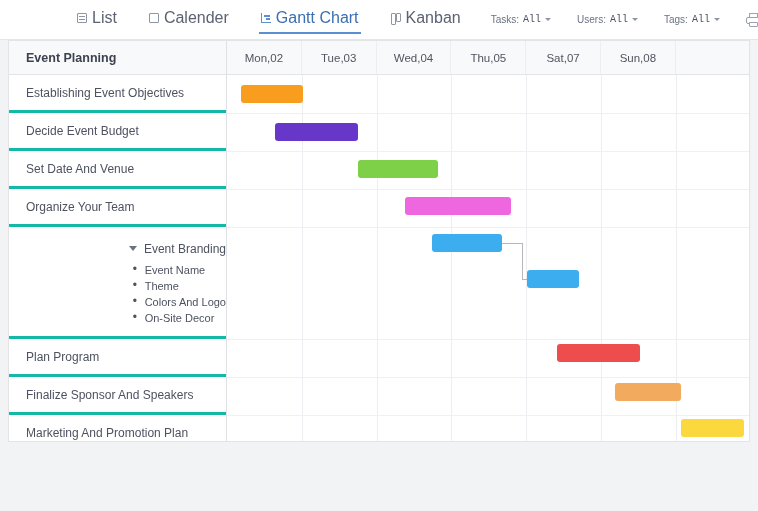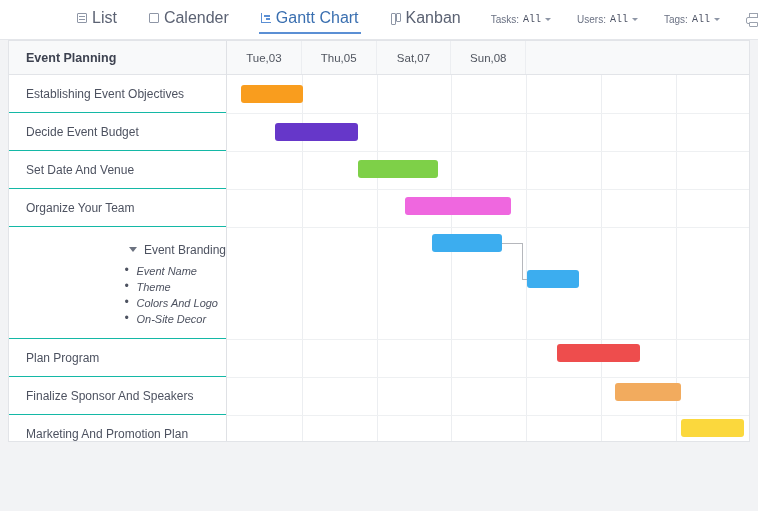--- a/index.html
+++ b/index.html
@@ -101,28 +101,28 @@
   }
   .task-panel { width: 218px; flex: 0 0 218px; border-right: 1px solid #dfe1e5; background: #fff; }
   .panel-head {
     height: 34px; display: flex; align-items: center; padding-left: 17px;
     font-size: 12.5px; font-weight: bold; color: #3d4250;
     background: #f8f9fa; border-bottom: 1px solid #e2e4e8;
   }
   .task-row {
     display: flex; align-items: center; padding-left: 17px;
     font-size: 12px; color: #4d5260;
-    border-bottom: 1px solid #14b8a6;
+    border-bottom: 3px solid #14b8a6;
     height: 38px;
   }
   .task-row.group { flex-direction: column; align-items: flex-end; justify-content: center; height: 112px; padding-top: 4px; }
   .group-title { display: flex; align-items: center; gap: 7px; font-size: 12px; color: #4d5260; }
   .tri { width: 0; height: 0; border-left: 4.5px solid transparent; border-right: 4.5px solid transparent;
          border-top: 5.5px solid #6c7280; cursor: pointer; }
-  .sublist { list-style: none; margin: 6px 8px 0 20px; font-style: italic; }
+  .sublist { list-style: none; margin: 6px 0 0 20px; }
   .sublist li { font-size: 11px; color: #4d5260; line-height: 16px; position: relative; padding-left: 12px; cursor: pointer; }
   .sublist li::before { content: "•"; position: absolute; left: 0; top: -1px; color: #4d5260; font-size: 12px; }
 
   .chart-panel { flex: 1; position: relative; overflow: hidden; }
   .day-head { display: flex; height: 34px; background: #f8f9fa; border-bottom: 1px solid #e2e4e8; }
   .day-cell {
     width: 74.8px; flex: 0 0 74.8px; display: flex; align-items: center; justify-content: center;
     font-size: 11.5px; color: #50555f; border-right: 1px solid #eceef1;
   }
   .grid-area { position: relative; height: 366px; }
@@ -241,21 +241,23 @@
       <div class="task-row">
         <span>Finalize Sponsor And Speakers</span>
       </div>
       <div class="task-row">
         <span>Marketing And Promotion Plan</span>
       </div>
     </div>
 
     <div class="chart-panel">
       <div class="day-head">
+        <div class="day-cell">Mon,02</div>
         <div class="day-cell">Tue,03</div>
+        <div class="day-cell">Wed,04</div>
         <div class="day-cell">Thu,05</div>
         <div class="day-cell">Sat,07</div>
         <div class="day-cell">Sun,08</div>
       </div>
       <div class="grid-area" id="grid-area">
           <div class="vline" style="left: 74.8px;"></div>
           <div class="vline" style="left: 149.6px;"></div>
           <div class="vline" style="left: 224.4px;"></div>
           <div class="vline" style="left: 299.2px;"></div>
           <div class="vline" style="left: 374px;"></div>

